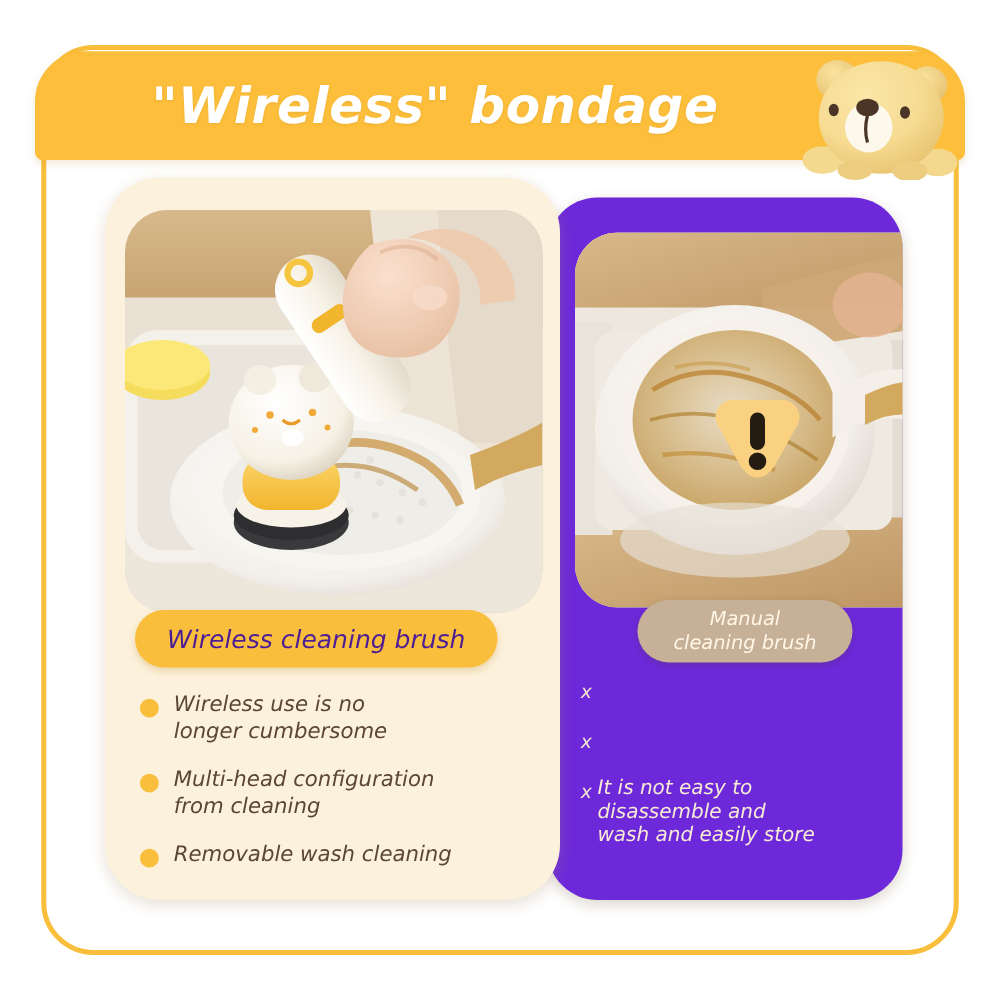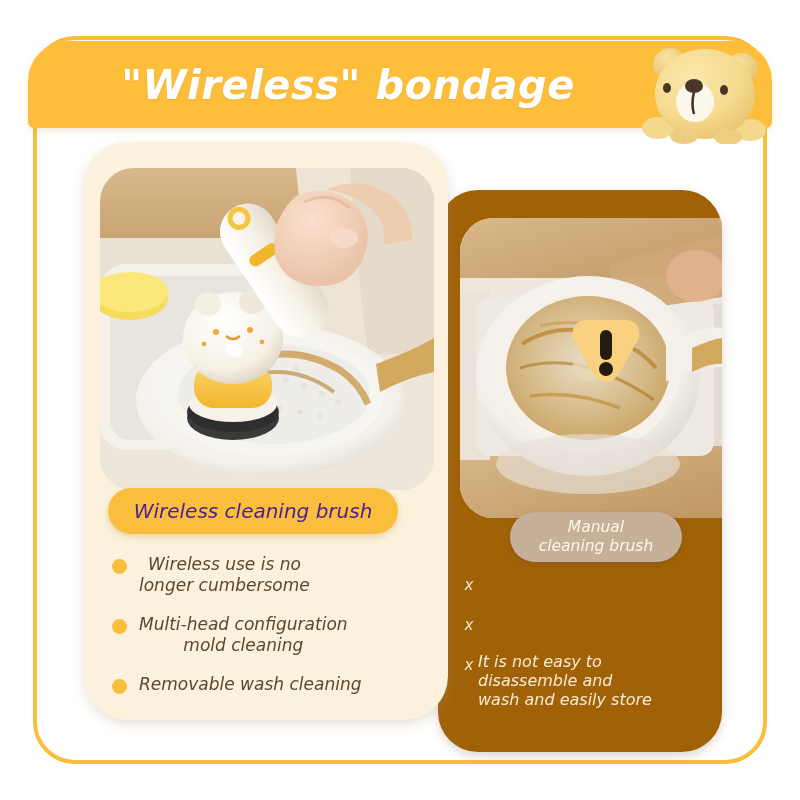--- a/index.html
+++ b/index.html
@@ -73,25 +73,24 @@
     height: 106px;
   }
 
   
   .card-right {
     position: absolute;
     left: 438px;
     top: 158px;
     width: 284px;
     height: 562px;
-    background: #a16207;
+    background: #6d28d9;
     border-radius: 40px;
     box-shadow: 0 4px 10px rgba(120,95,65,0.25);
     overflow: hidden;
-    margin-top: 32px;
   }
   .photo-right {
     position: absolute;
     left: 22px;
     top: 28px;
     width: 268px;
     height: 300px;
     border-radius: 34px 0 0 34px;
     overflow: hidden;
     background: #cfc4b6;
@@ -194,21 +193,20 @@
   .pros-list {
     position: absolute;
     left: 28px;
     top: 412px;
     width: 330px;
   }
   .pro-item {
     display: flex;
     align-items: flex-start;
     margin-bottom: 18px;
-    text-align: center;
   }
   .pro-dot {
     width: 15px;
     height: 15px;
     flex: 0 0 15px;
     border-radius: 50%;
     background: #F9BE3C;
     margin-top: 5px;
     margin-right: 12px;
   }
@@ -414,21 +412,21 @@
 
     <div class="pros-list">
       <div class="pro-item">
         <span class="pro-dot"></span>
         <span class="pro-text">Wireless use is no
 longer cumbersome</span>
       </div>
       <div class="pro-item">
         <span class="pro-dot"></span>
         <span class="pro-text">Multi-head configuration
-mold cleaning</span>
+from cleaning</span>
       </div>
       <div class="pro-item">
         <span class="pro-dot"></span>
         <span class="pro-text">Removable wash cleaning</span>
       </div>
     </div>
   </div>
 
   <div class="header-banner">
     <div class="header-title">"Wireless" bondage</div>

